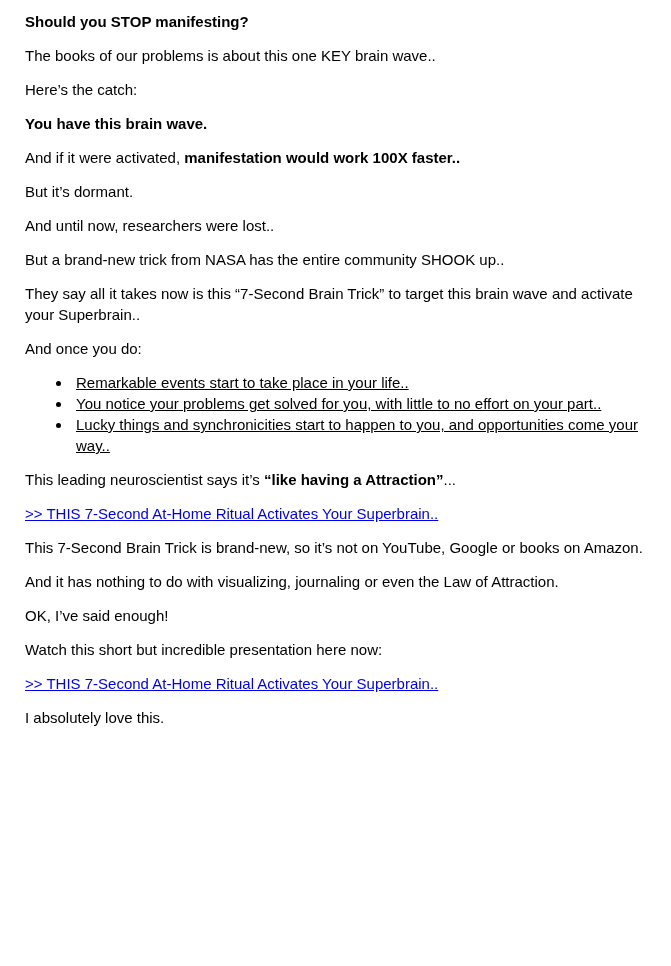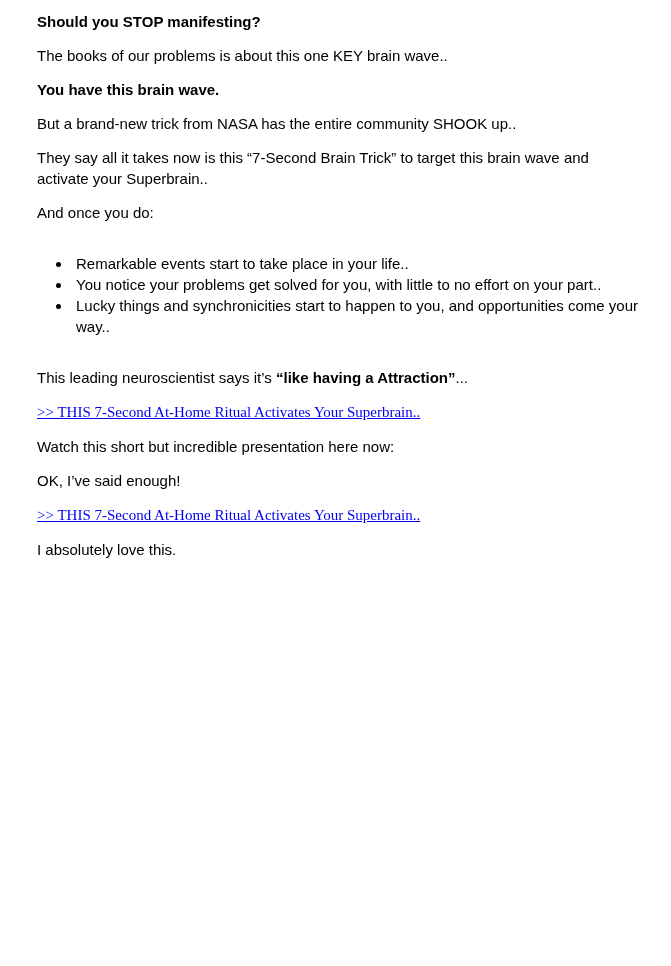--- a/index.html
+++ b/index.html
@@ -14,86 +14,92 @@
     font-family: "Liberation Sans", "DejaVu Sans", sans-serif;
     font-size: 15px;
     line-height: 21px;
     color: #000000;
     -webkit-font-smoothing: antialiased;
   }
   .email {
     padding: 11px 26px 0 25px;
   }
   .email p {
-    margin: 13px 12px;
+    margin: 13px 0;
   }
   .email p:first-child {
     margin-top: 0;
   }
   .bold {
     font-weight: bold;
   }
   .bold-underline {
     font-weight: bold;
   }
   ul.benefits {
-    margin: 30px 0;
+    margin: 13px 0;
     padding-left: 47px;
     list-style-type: disc;
+    text-decoration: underline;
   }
   ul.benefits li {
     line-height: 21px;
     padding-left: 4px;
   }
   a.cta {
     color: var(--link-color, #0000ee);
     text-decoration: underline;
     cursor: pointer;
-    font-family: Liberation Serif, serif;
   }
 </style>
 </head>
 <body style="background: rgb(255, 255, 255); color: rgb(0, 0, 0);">
 
 <div class="email">
 
   <p class="bold">Should you STOP manifesting?</p>
 
 
   <p>The books of our problems is about this one KEY brain wave..</p>
 
+  <p>Here’s the catch:</p>
 
   <p><span class="bold-underline">You have this brain wave.</span></p>
 
+  <p><span>And if it were activated, </span><strong>manifestation would work 100X faster..</strong></p>
 
+  <p>But it’s dormant.</p>
 
+  <p>And until now, researchers were lost..</p>
 
   <p>But a brand-new trick from NASA has the entire community SHOOK up..</p>
 
   <p>They say all it takes now is this “7-Second Brain Trick” to target this brain wave and activate your Superbrain..</p>
 
   <p>And once you do:</p>
 
   <ul class="benefits">
     <li>Remarkable events start to take place in your life..</li>
     <li>You notice your problems get solved for you, with little to no effort on your part..</li>
     <li>Lucky things and synchronicities start to happen to you, and opportunities come your way..</li>
   </ul>
 
   <p><span>This leading neuroscientist says it’s </span><strong>“like having a Attraction”</strong><span>...</span></p>
 
 
   <p><a class="cta" href="#">&gt;&gt; THIS 7-Second At-Home Ritual Activates Your Superbrain..</a></p>
 
+  <p>This 7-Second Brain Trick is brand-new, so it’s not on YouTube, Google or books on Amazon.</p>
+
+  <p>And it has nothing to do with visualizing, journaling or even the Law of Attraction.</p>
 
 
+  <p>OK, I’ve said enough!</p>
 
   <p>Watch this short but incredible presentation here now:</p>
-
-  <p>OK, I’ve said enough!</p>
 
   <p><a class="cta" href="#">&gt;&gt; THIS 7-Second At-Home Ritual Activates Your Superbrain..</a></p>
 
   <p>I absolutely love this.</p>
 
 
 
 </div>
 
 </body></html>

